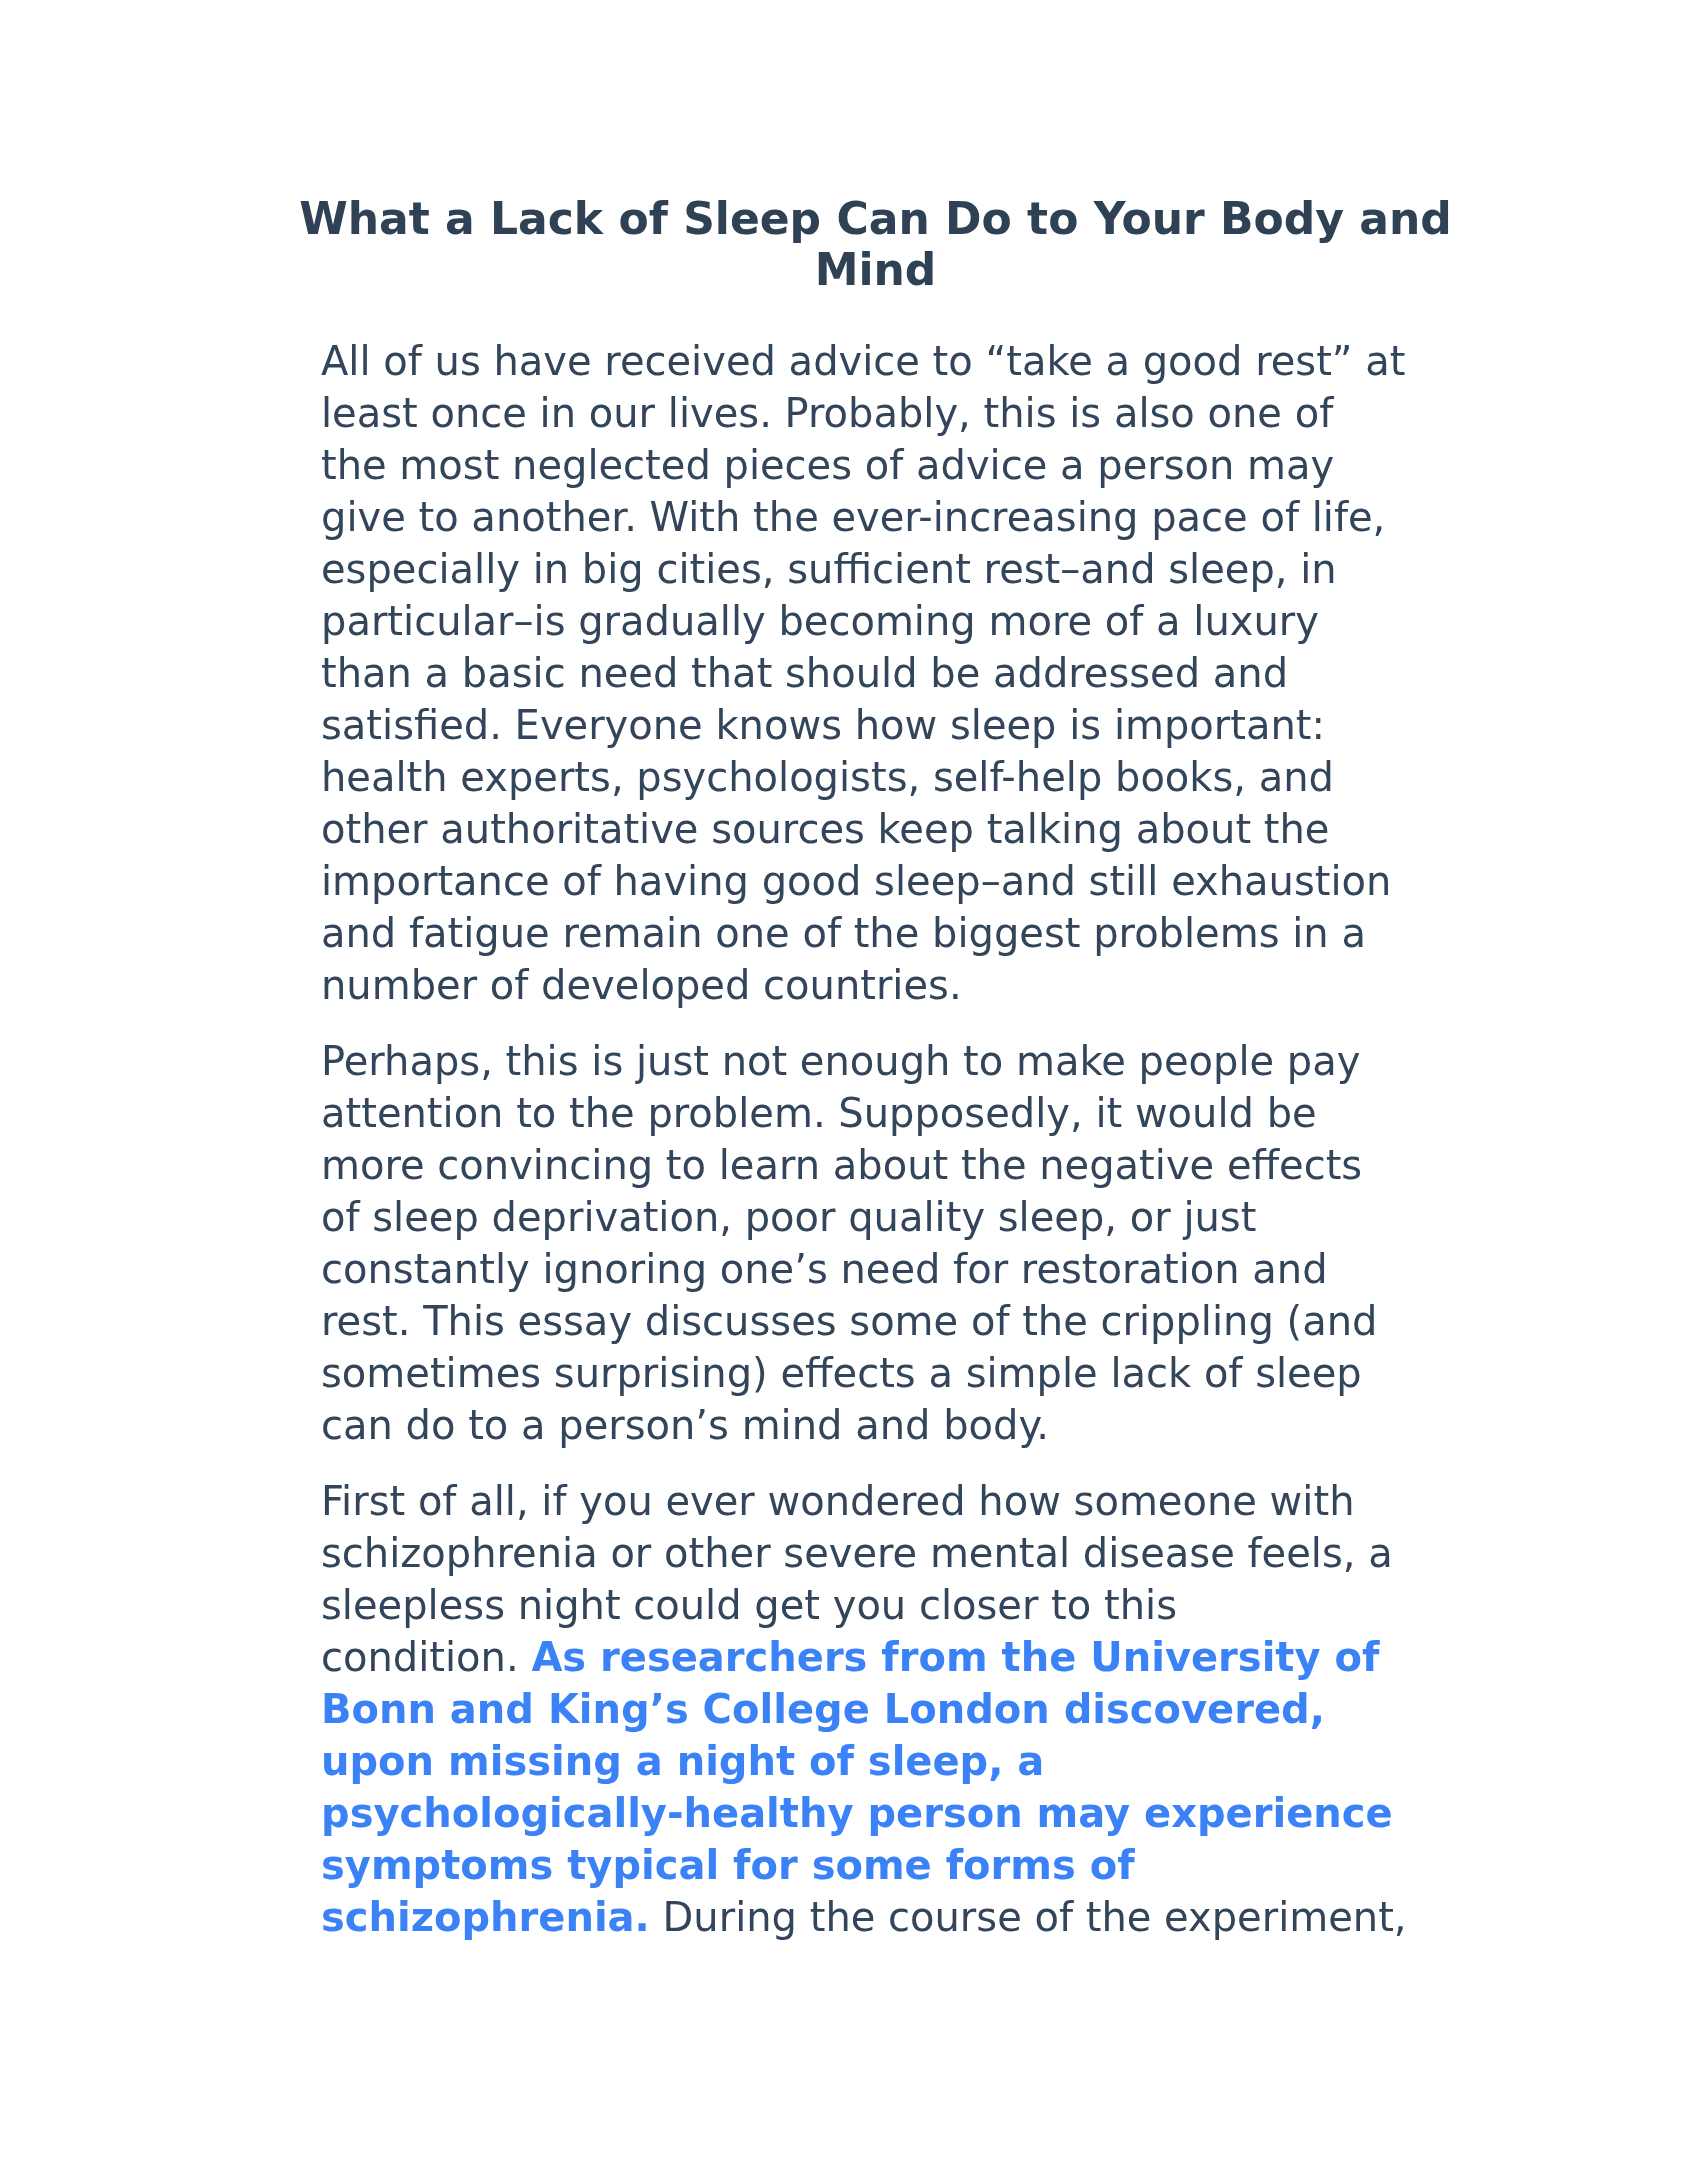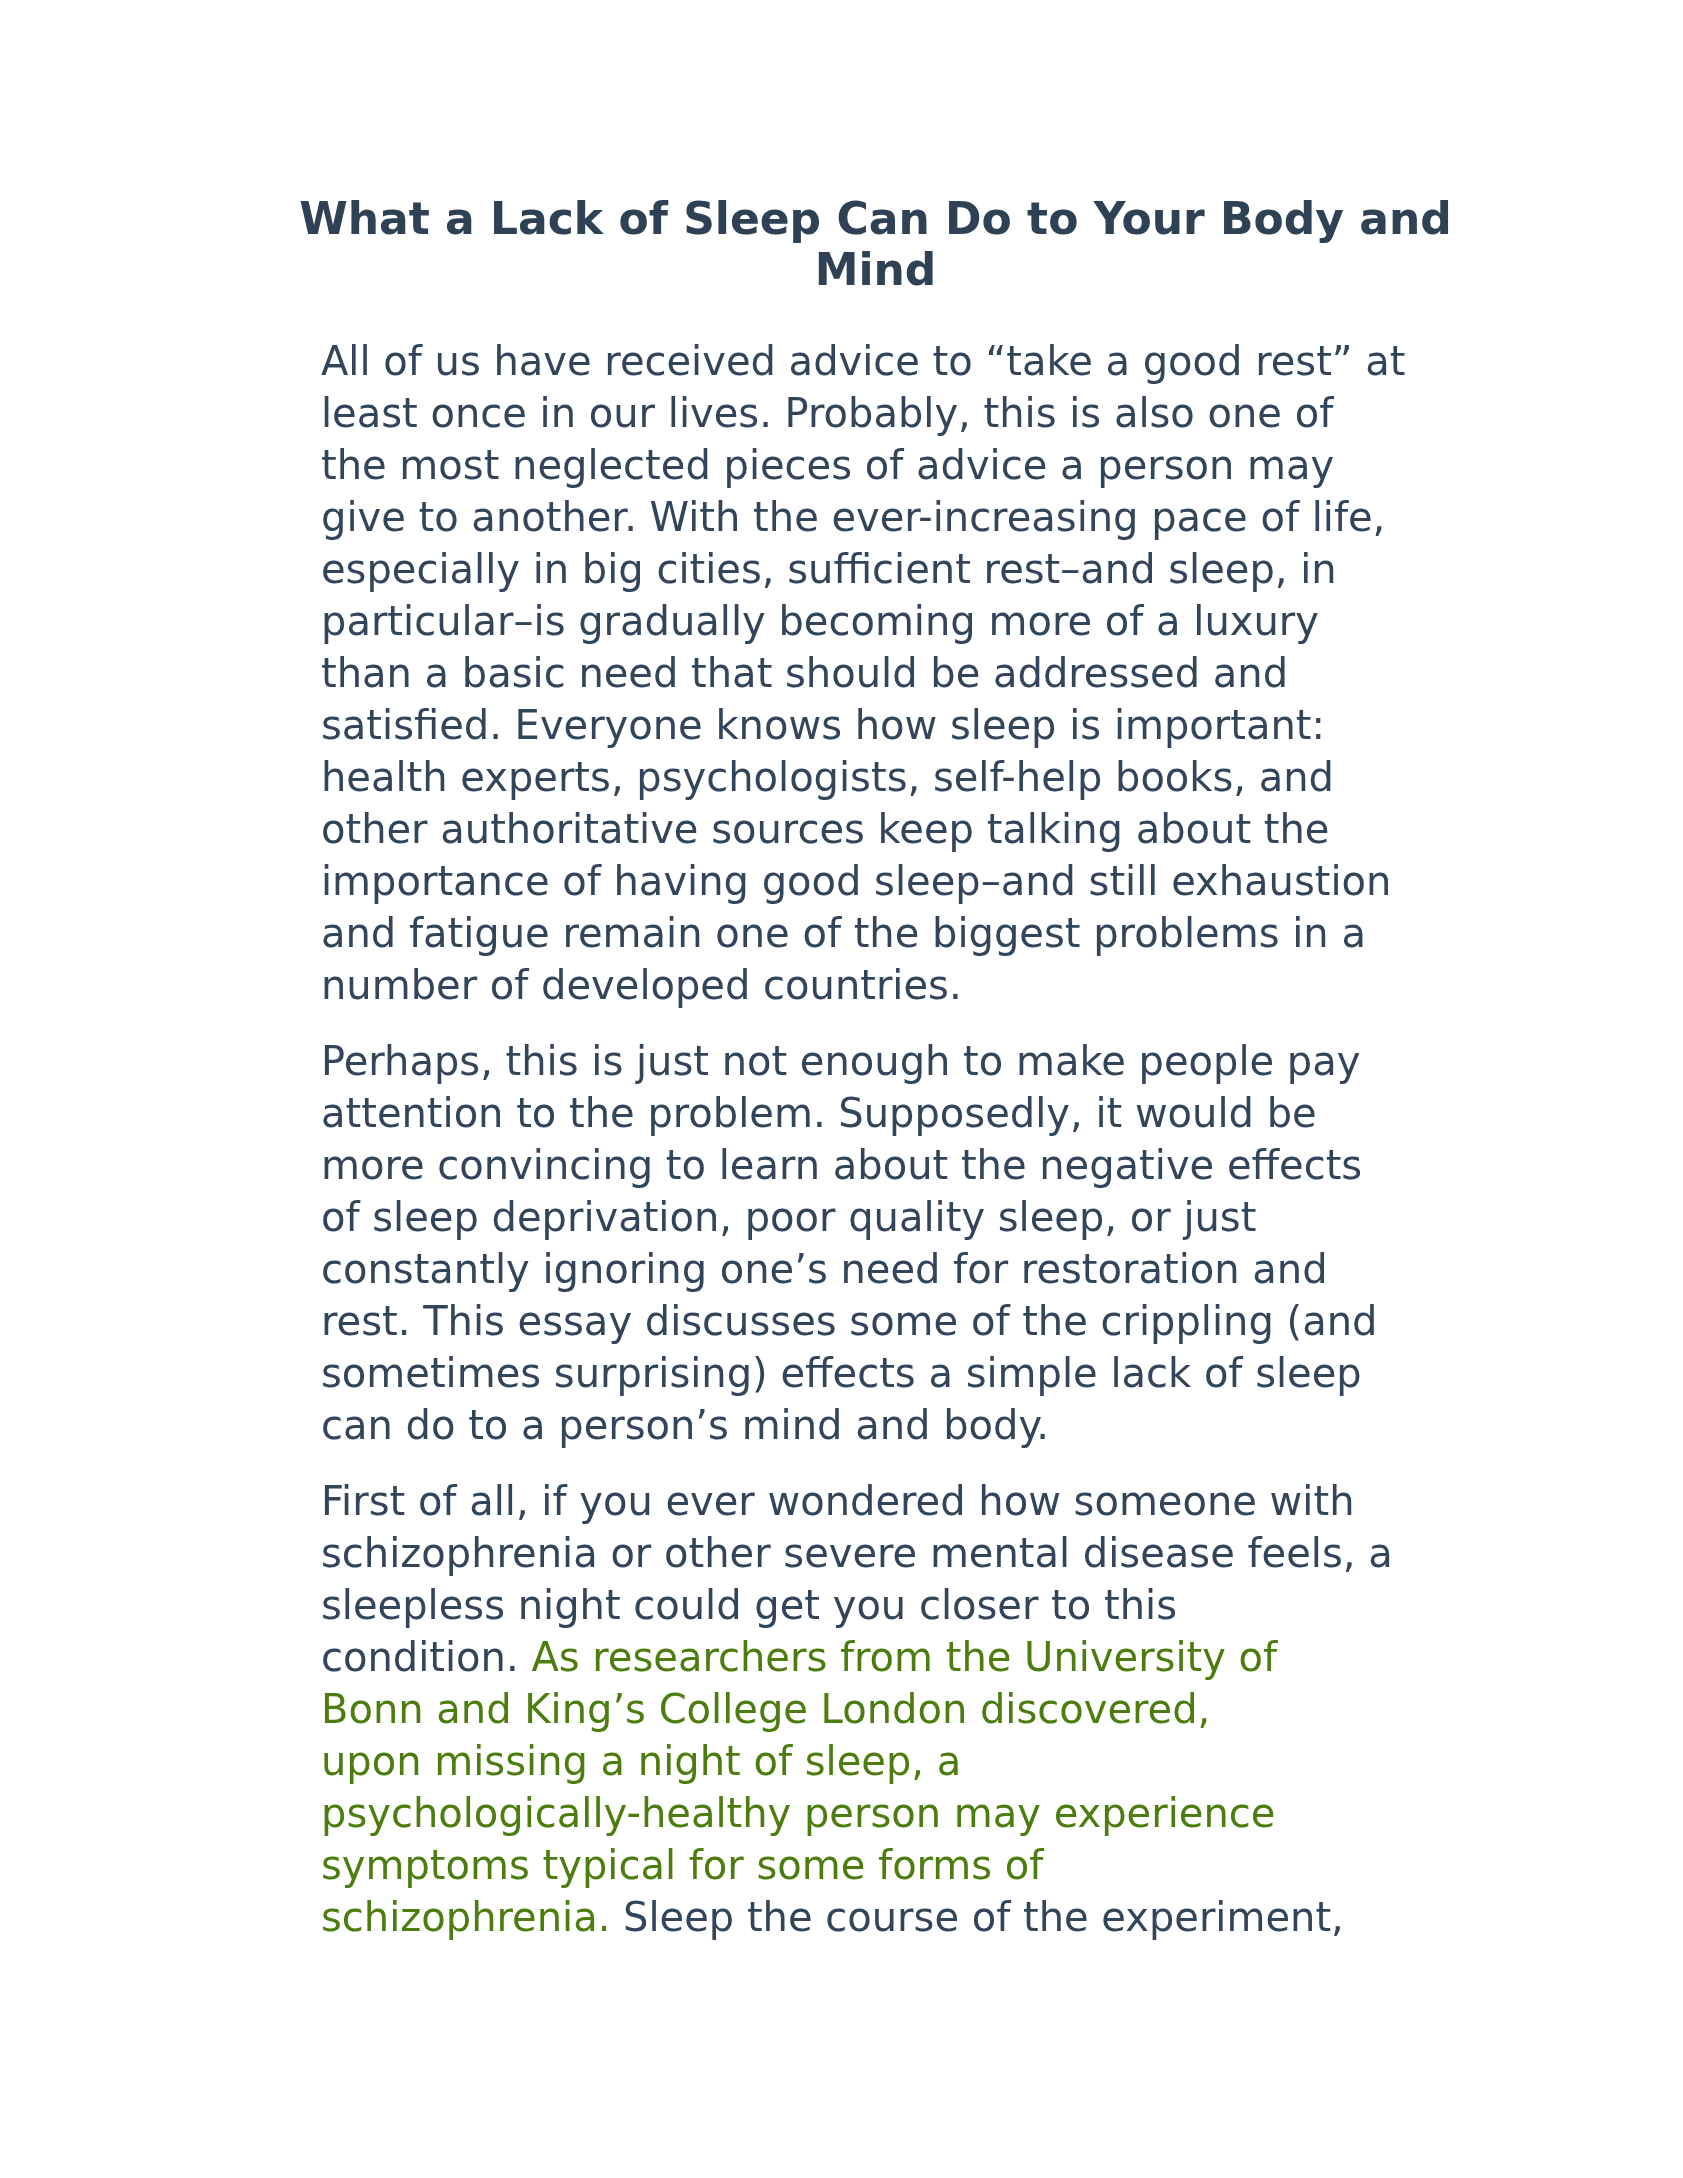--- a/index.html
+++ b/index.html
@@ -32,22 +32,22 @@
   }
   .body-text {
     width: 1317px;
     margin: 0 0 24px 0;
     font-size: 40px;
     line-height: 52px;
     white-space: pre-line;
     color: #33455a;
   }
   .body-text strong {
-    font-weight: normal;
-    color: #4d7c0f;
+    font-weight: bold;
+    color: #3b82f6;
   }
 </style>
 </head>
 <body>
 
 <div class="page">
   <h1 class="doc-title">What a Lack of Sleep Can Do to Your Body and
 Mind</h1>
 
   <p class="body-text">All of us have received advice to “take a good rest” at
@@ -74,15 +74,15 @@
 can do to a person’s mind and body.</p>
 
   <p class="body-text"><span>First of all, if you ever wondered how someone with
 schizophrenia or other severe mental disease feels, a
 sleepless night could get you closer to this
 condition. </span><strong>As researchers from the University of
 Bonn and King’s College London discovered,
 upon missing a night of sleep, a
 psychologically-healthy person may experience
 symptoms typical for some forms of
-schizophrenia.</strong><span> Sleep the course of the experiment,</span></p>
+schizophrenia.</strong><span> During the course of the experiment,</span></p>
 </div>
 
 
 </body></html>

